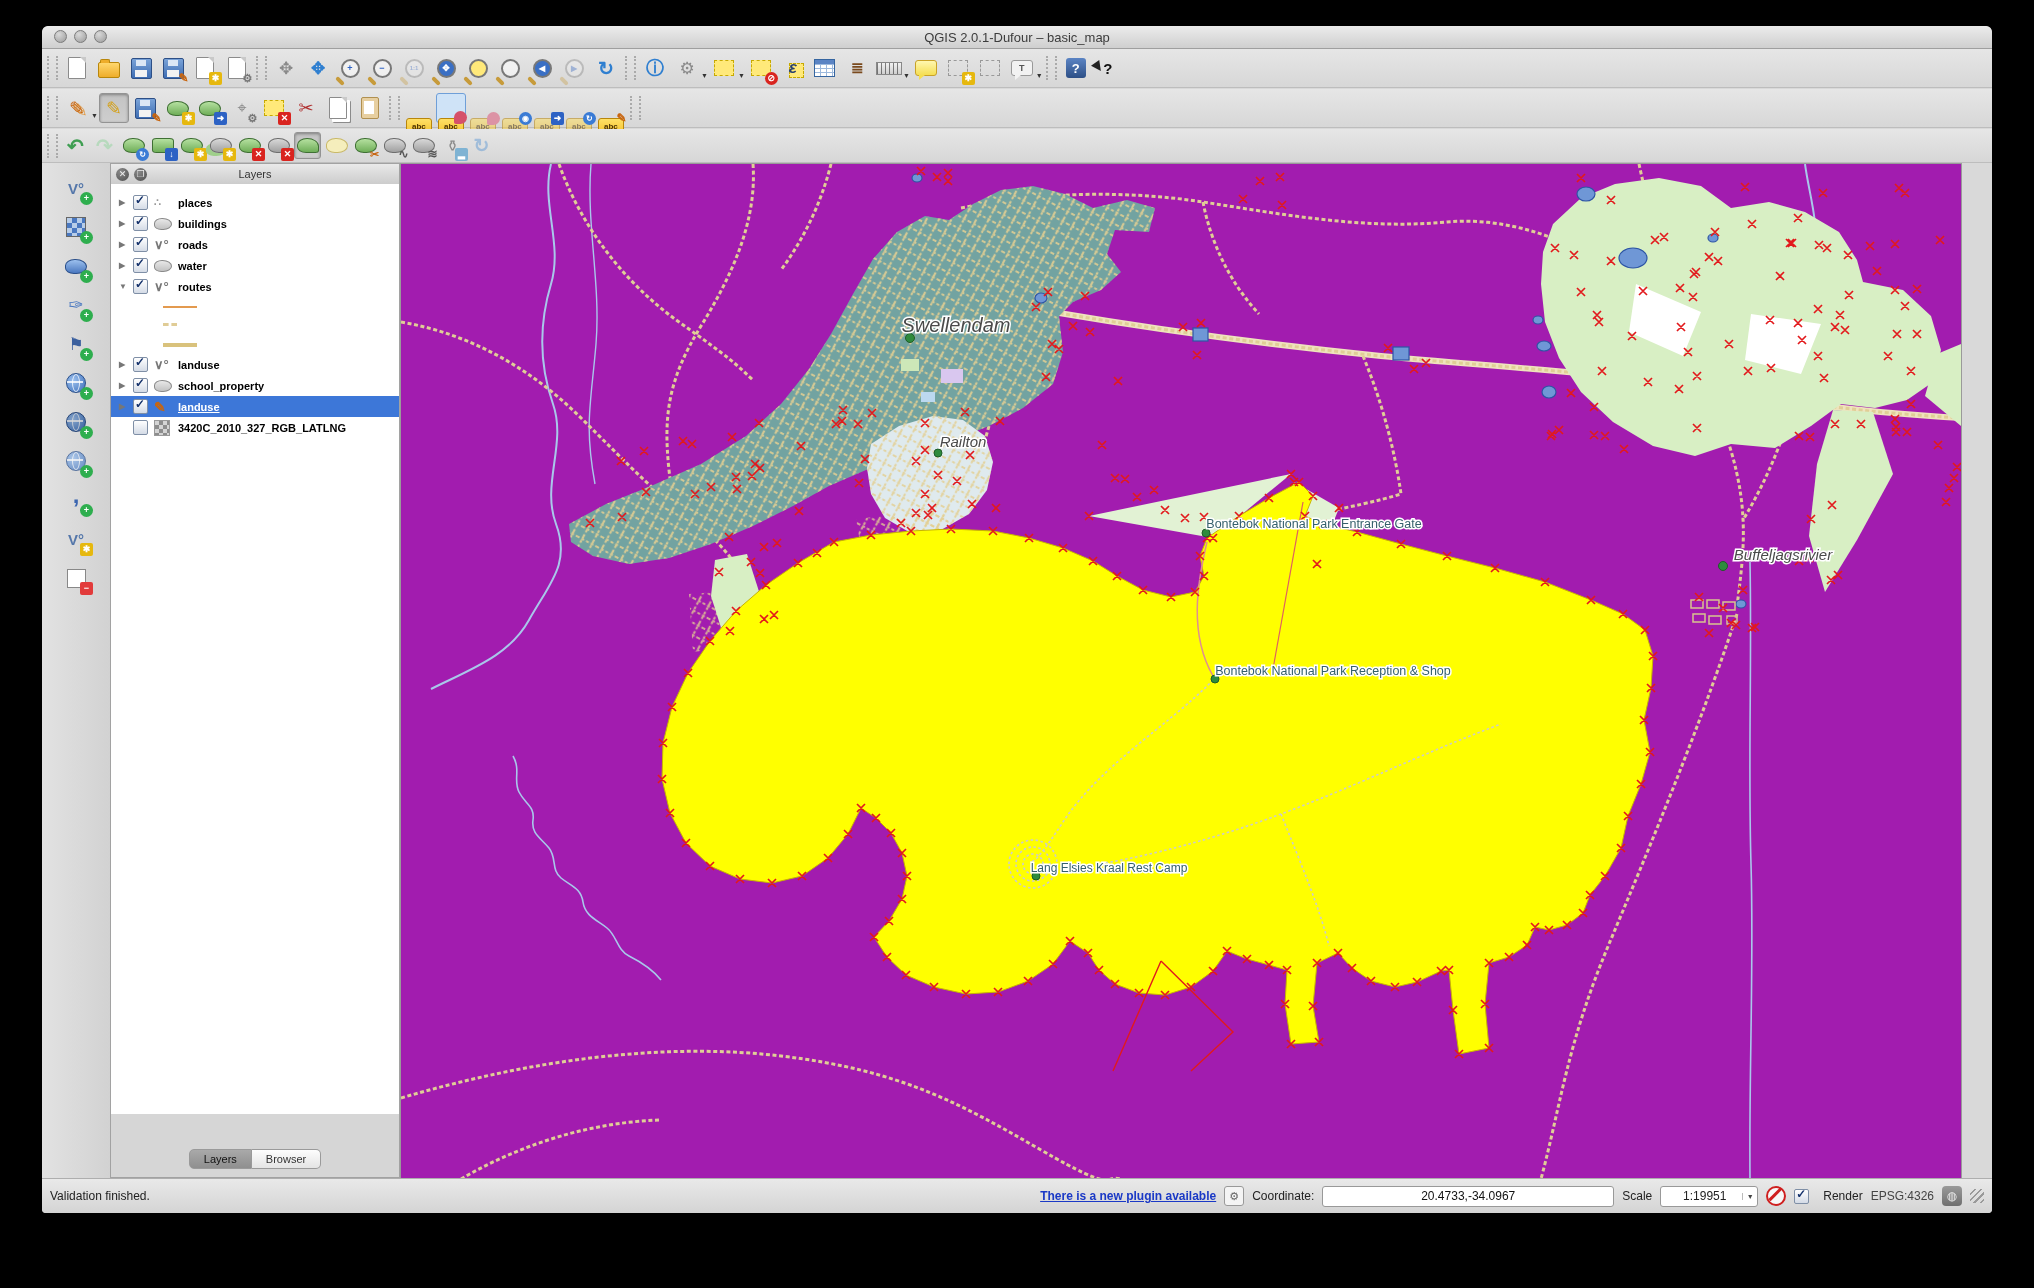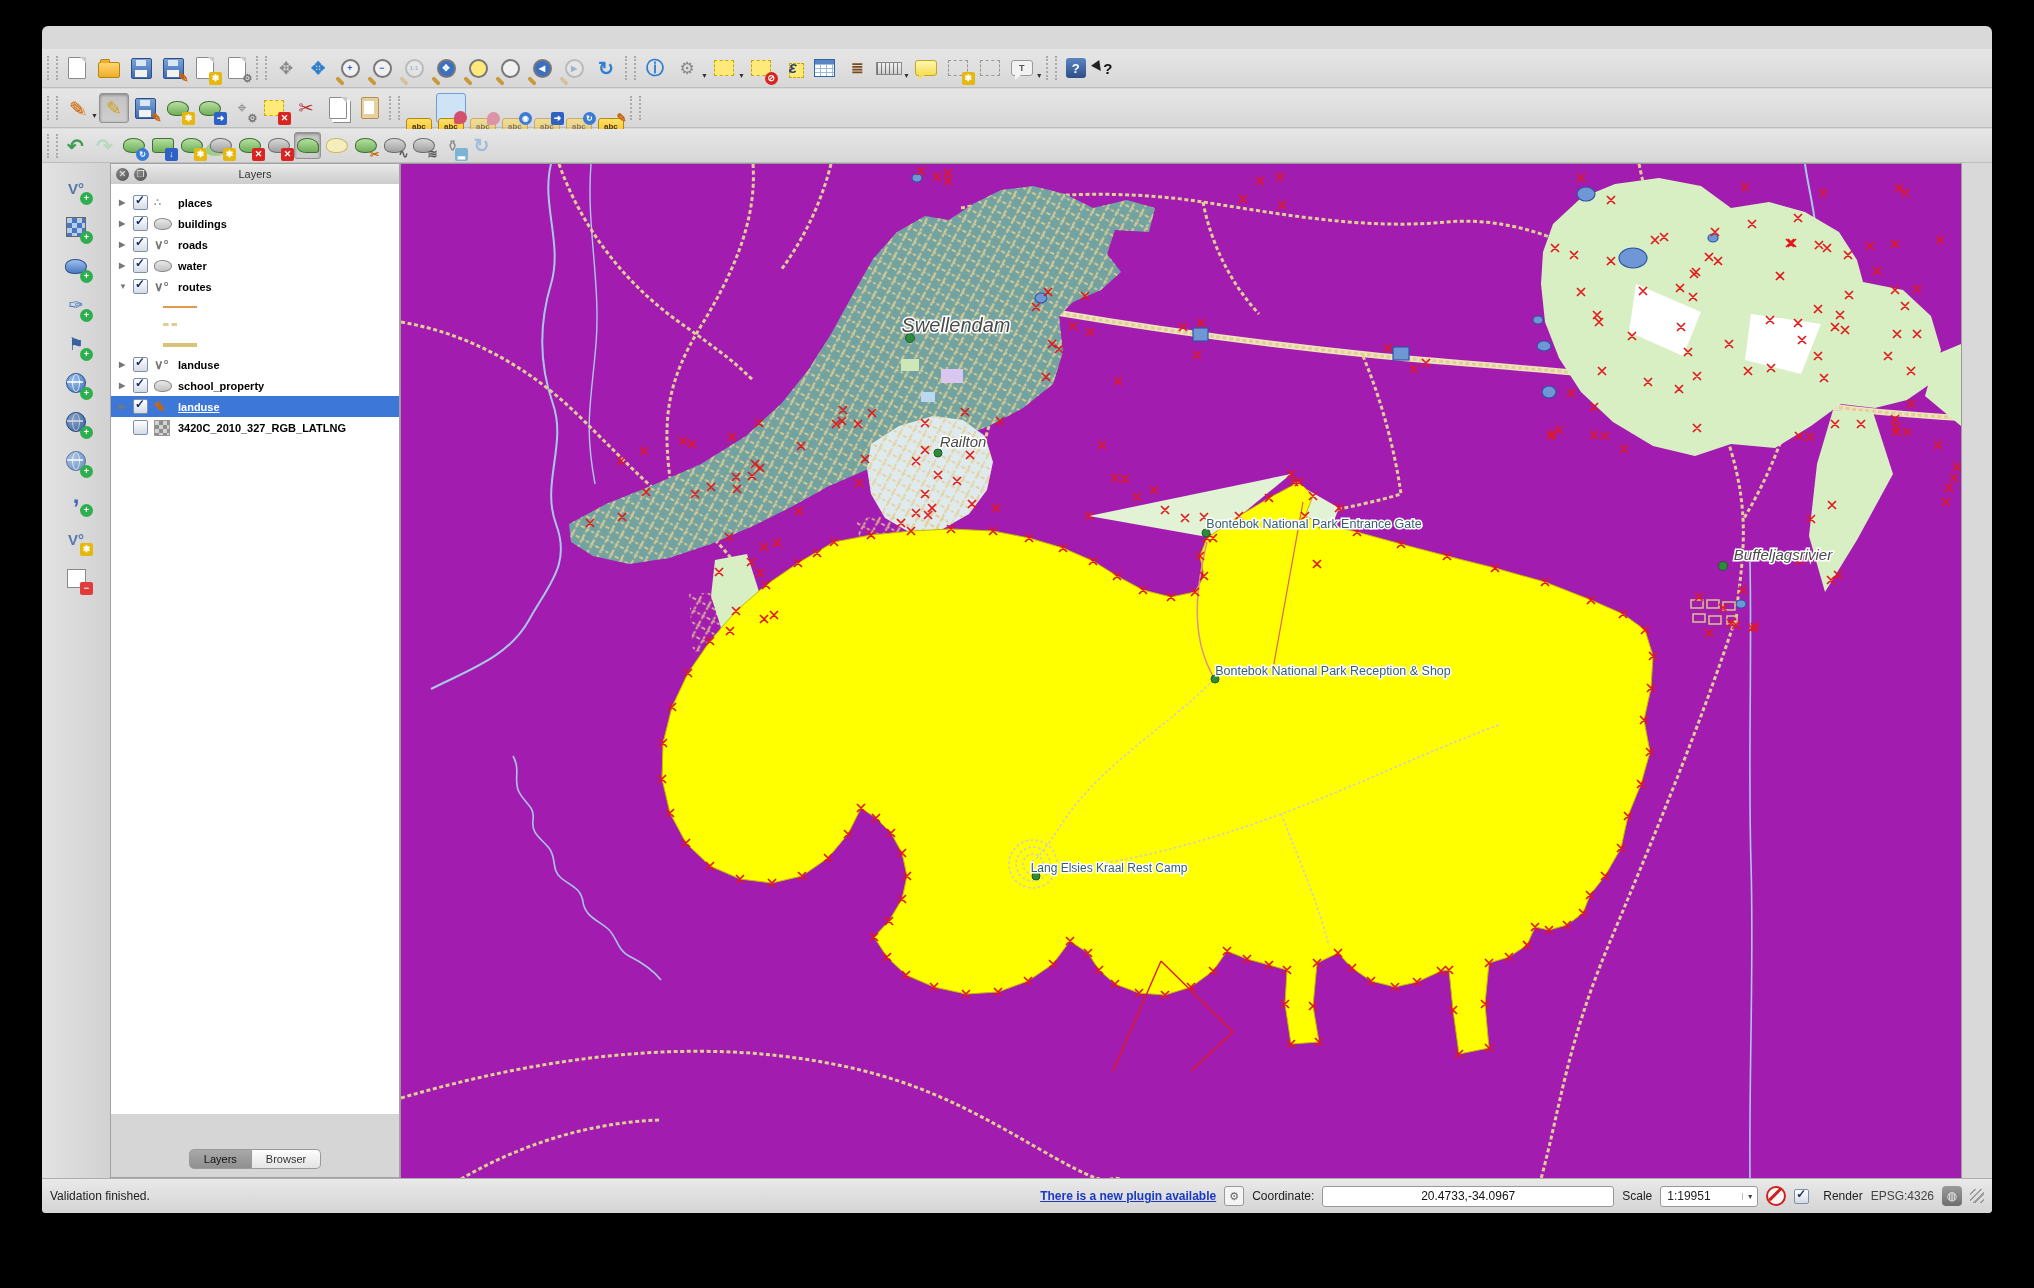--- a/index.html
+++ b/index.html
@@ -112,32 +112,40 @@
   #canvas{position:absolute;left:358px;top:137px;width:1560px;height:1015px;background:#a21caf;border:1px solid #9a9a9a;box-sizing:content-box;}
   #canvas svg{display:block;}
   
   #statusbar{position:absolute;left:0;bottom:0;width:100%;height:35px;background:linear-gradient(#e9e9e9,#d4d4d4);border-top:1px solid #aeaeae;display:flex;align-items:center;font-size:12px;color:#222;padding:4px 8px;box-sizing:border-box;}
   #status-msg{flex:none;}
   #status-right{margin-left:auto;display:flex;align-items:center;gap:8px;}
   .link{color:#1a39c6;text-decoration:underline;font-weight:bold;}
   .sb-icon{width:18px;height:18px;border:1px solid #999;border-radius:3px;background:#f4f4f4;display:flex;align-items:center;justify-content:center;font-size:11px;color:#666;}
   .coord-input{width:290px;height:19px;background:#fff;border:1px solid #999;border-radius:3px;text-align:center;font-size:12px;color:#111;display:flex;align-items:center;justify-content:center;}
   .scale-combo{width:96px;height:19px;background:#fff;border:1px solid #999;border-radius:3px;display:flex;align-items:center;font-size:12px;}
-  .scale-combo .val{flex:1;padding-left:6px;}
+  .scale-combo .val{flex:1;padding-left:6px;text-align:center;}
   .scale-combo .dd{width:14px;border-left:1px solid #bbb;text-align:center;font-size:7px;color:#444;}
   .stop-render{width:16px;height:16px;border:2px solid #cf1f1f;border-radius:50%;position:relative;background:#f7f7f7;}
   .stop-render::after{content:'';position:absolute;left:-1px;top:5px;width:16px;height:2.5px;background:#cf1f1f;transform:rotate(-45deg);}
   .epsg{color:#444;}
   .crs-btn{width:20px;height:20px;border-radius:4px;background:linear-gradient(#9a9a9a,#6f6f6f);color:#eee;display:flex;align-items:center;justify-content:center;font-size:12px;}
   .grip{width:14px;height:14px;background:repeating-linear-gradient(135deg,rgba(0,0,0,0) 0 3px,#9a9a9a 3px 4.5px);}
 </style>
 </head>
 <body>
 
 <div id="window">
+  <div id="titlebar">
+    <div class="lights">
+      <div class="light"></div>
+      <div class="light"></div>
+      <div class="light"></div>
+    </div>
+    <div class="title-text">QGIS 2.0.1-Dufour – basic_map</div>
+  </div>
 
   <div id="tbrow1" class="tbrow">
     <span class="handle"></span>
     <span class="ic">
         <span class="i-page"></span>
       </span>
     <span class="ic">
         <span class="i-folder"></span>
       </span>
     <span class="ic">

